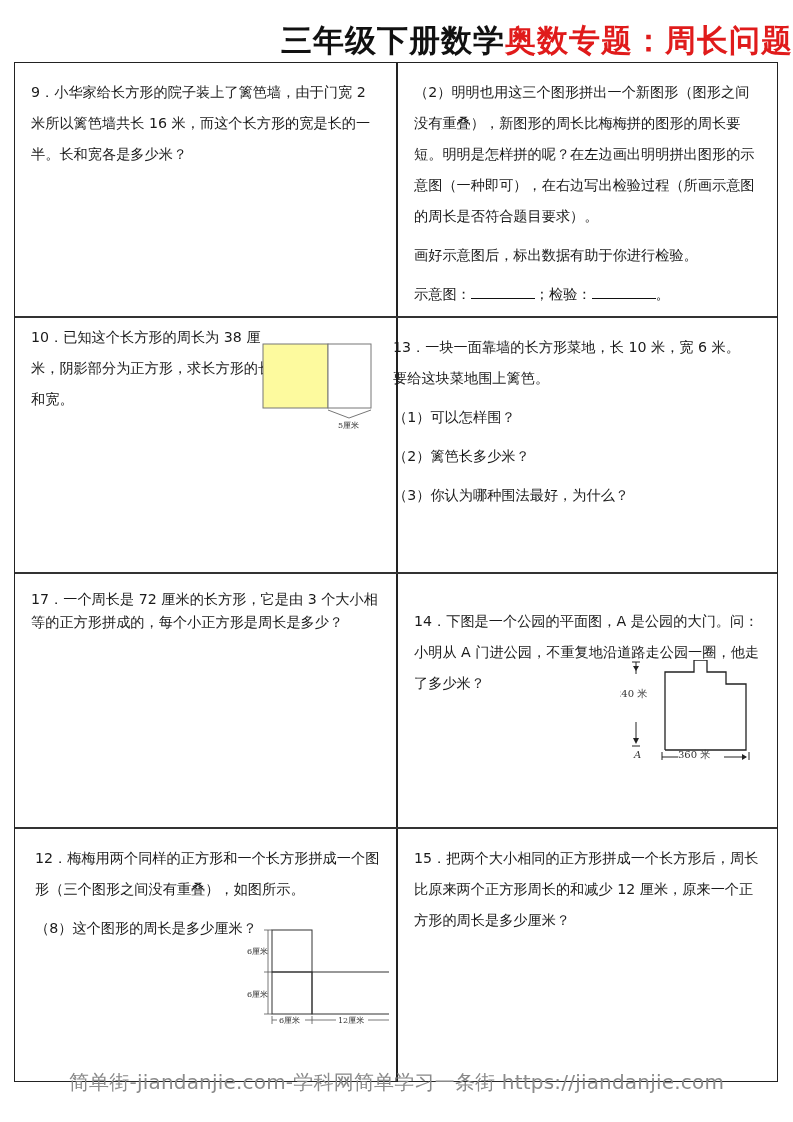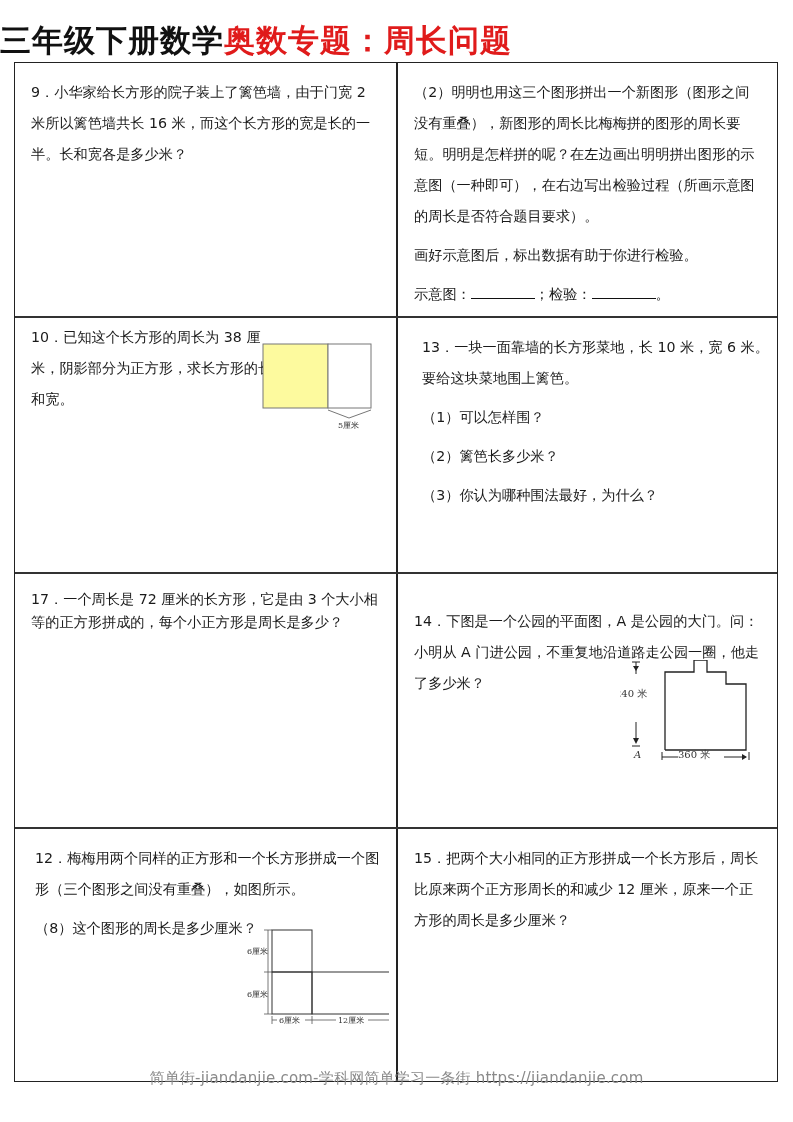--- a/index.html
+++ b/index.html
@@ -3,21 +3,21 @@
   <meta charset="utf-8">
   <style>
     html, body { margin: 0; padding: 0; background: #ffffff; }
     body {
       width: 793px; height: 1122px; position: relative; overflow: hidden;
       font-family: "DejaVu Sans", "Liberation Sans", sans-serif;
       color: #1a1a1a;
     }
     .title {
       position: absolute; left: 0; top: 18px; width: 793px;
-      text-align: left; font-size: 31px; font-weight: bold;
+      text-align: right; font-size: 31px; font-weight: bold;
       letter-spacing: 1px; line-height: 44px;
       font-family: "DejaVu Sans", sans-serif;
     }
     .title .red { color: #e01b1b; }
     .title .black { color: #111111; }
 
     .grid {
       position: absolute; left: 14px; top: 62px;
       width: 764px; height: 1020px;
       border: 1.5px solid #222;
@@ -33,21 +33,21 @@
     }
     .cell p { margin: 8px; }
     .cell .tight { line-height: 23px; }
     .blank {
       display: inline-block; width: 64px; border-bottom: 1.5px solid #111;
       height: 16px; vertical-align: baseline;
     }
     .fig { position: absolute; }
     .footer {
       position: absolute; left: 0; top: 1069px; width: 793px; text-align: center;
-      font-size: 15px; color: #8a8a8a; letter-spacing: 0.2px;
+      font-size: 20px; color: #8a8a8a; letter-spacing: 0.2px;
       font-family: "DejaVu Sans", sans-serif;
     }
     svg text { font-family: "DejaVu Serif", serif; }
   </style>
 </head>
 <body>
 
 <div class="title">
   <span class="black">三年级下册数学</span><span class="red">奥数专题：周长问题</span>
 </div>
@@ -73,21 +73,21 @@
   <div class="cell" style="left:0;top:245px;width:381px;height:254px">
     <p style="width:250px">10．已知这个长方形的周长为 38 厘米，阴影部分为正方形，求长方形的长和宽。</p>
     <svg class="fig" style="left:245px;top:34px" width="120" height="90">
       <rect x="3" y="2" width="65" height="64" fill="#fdfa9e" stroke="#777" stroke-width="1"></rect>
       <rect x="68" y="2" width="43" height="64" fill="#ffffff" stroke="#777" stroke-width="1"></rect>
       <polyline points="68,68 89,76 111,68" fill="none" stroke="#777" stroke-width="1"></polyline>
       <text x="78" y="86" font-size="8" fill="#333">5厘米</text>
     </svg>
   </div>
 
-  <div class="cell" style="left:391px;top:255px;width:381px;height:236px">
+  <div class="cell" style="left:362px;top:255px;width:381px;height:236px">
     <p>13．一块一面靠墙的长方形菜地，长 10 米，宽 6 米。要给这块菜地围上篱笆。</p>
     <p>（1）可以怎样围？</p>
     <p>（2）篱笆长多少米？</p>
     <p>（3）你认为哪种围法最好，为什么？</p>
   </div>
 
   <div class="cell" style="left:0;top:511px;width:381px;height:253px">
     <p class="tight">17．一个周长是 72 厘米的长方形，它是由 3 个大小相等的正方形拼成的，每个小正方形是周长是多少？</p>
   </div>
 

